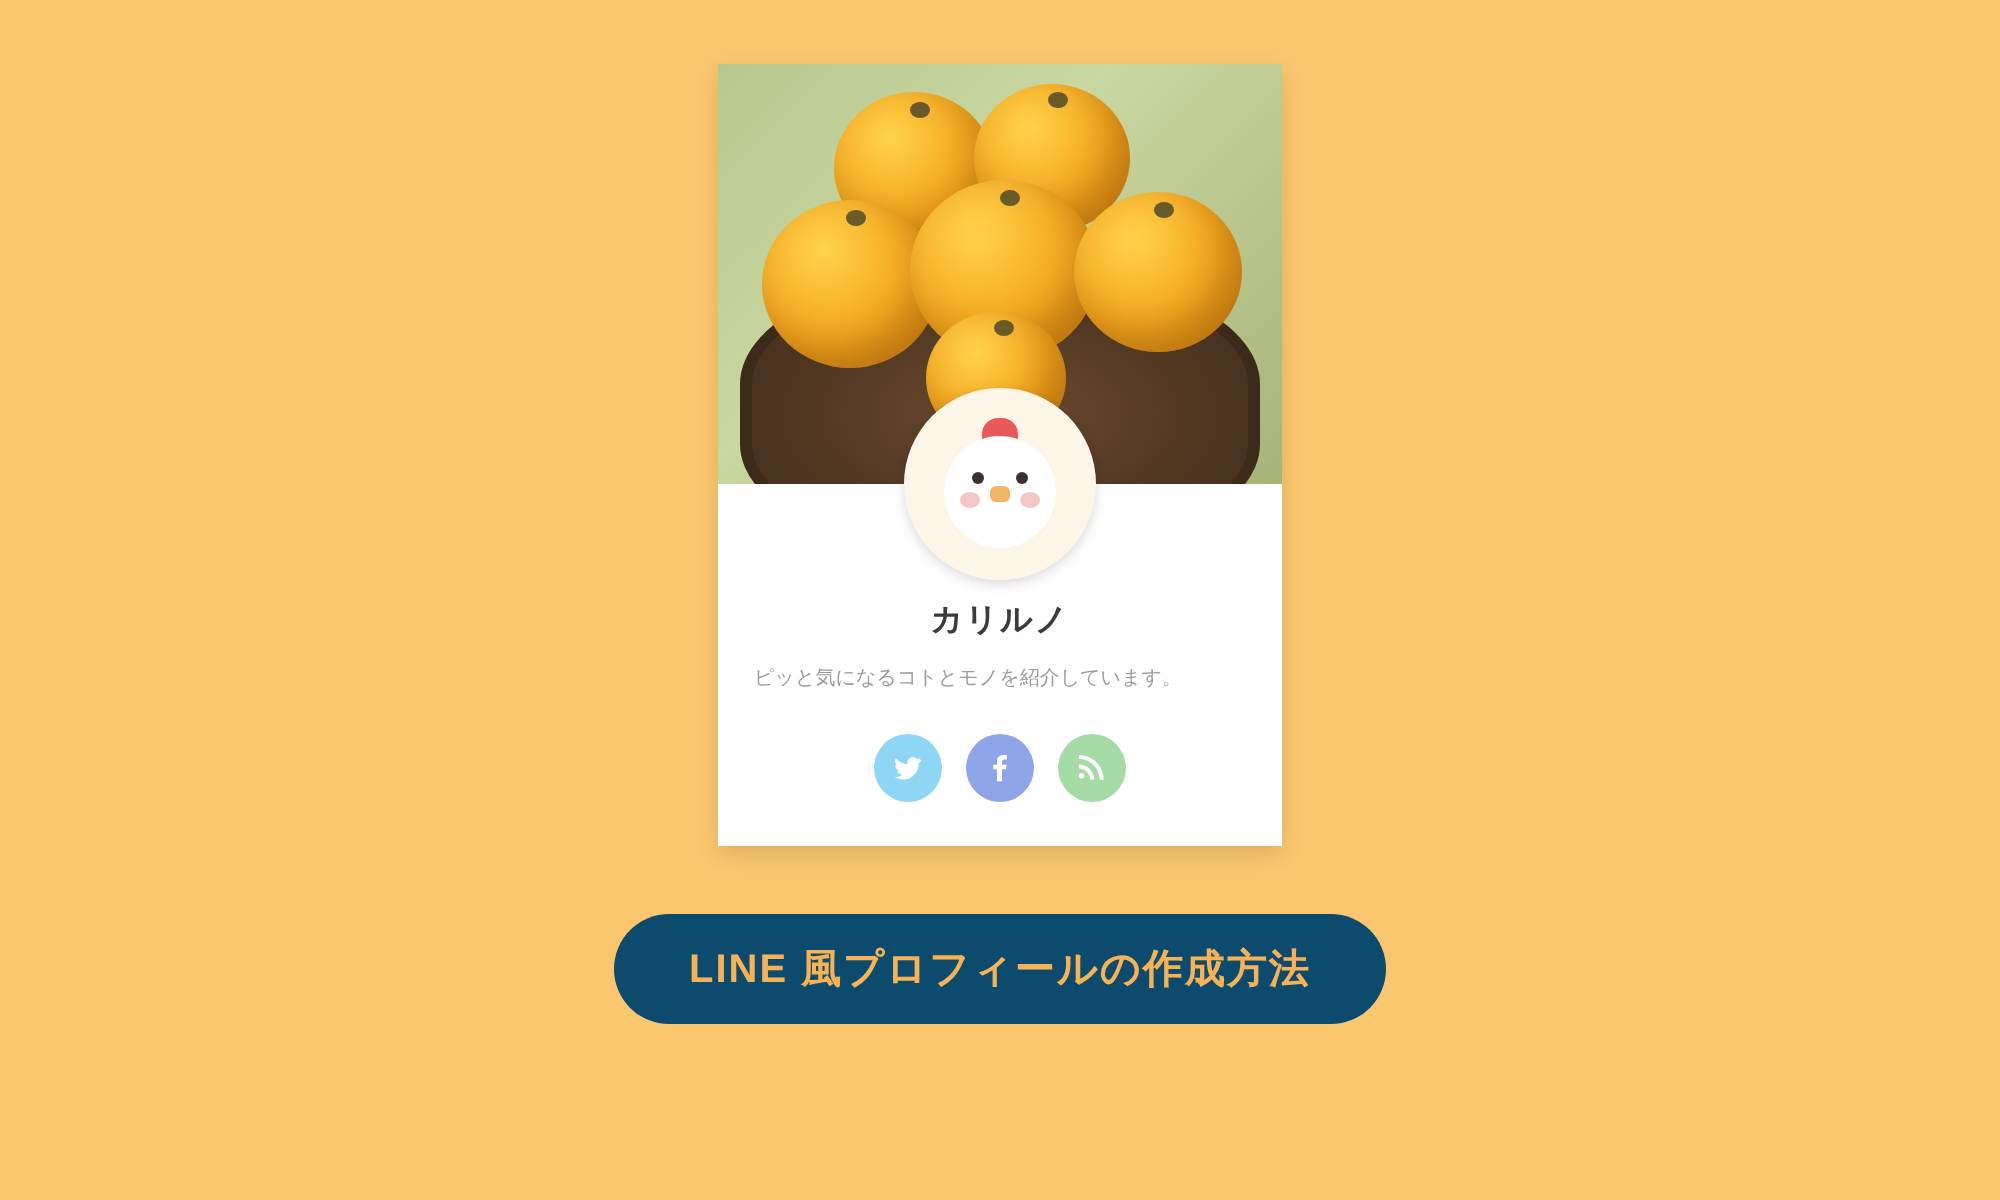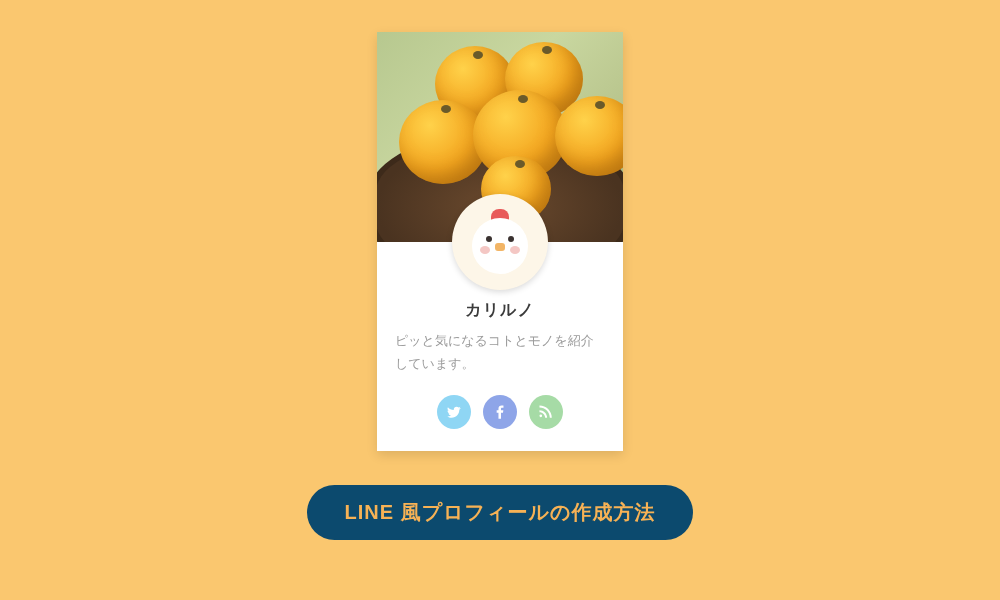--- a/index.html
+++ b/index.html
@@ -8,21 +8,21 @@
     height: 600px;
     background: #fac76f;
     font-family: -apple-system, BlinkMacSystemFont, "Hiragino Kaku Gothic ProN", "Hiragino Sans", "Yu Gothic", Meiryo, sans-serif;
     display: flex;
     flex-direction: column;
     align-items: center;
     justify-content: flex-start;
     padding-top: 32px;
   }
   .card {
-    width: 246px;
+    width: 282px;
     background: #fff;
     border-radius: 2px;
     box-shadow: 0 4px 12px rgba(0,0,0,0.12);
     overflow: visible;
     position: relative;
   }
   .cover {
     width: 100%;
     height: 210px;
     background: linear-gradient(135deg,#b7c88f 0%,#c9d7a0 40%,#a8b37a 100%);
@@ -130,25 +130,24 @@
     background:#fff;
   }
   .name {
     font-size: 16px;
     font-weight: 700;
     color: #3b3b3b;
     letter-spacing: 1px;
   }
   .bio {
     margin-top: 10px;
-    font-size: 13px;
+    font-size: 10px;
     line-height: 1.75;
     color: #9b9b9b;
     text-align: left;
-    font-family: Liberation Mono, monospace;
   }
   .social {
     margin-top: 18px;
     display:flex;
     gap:12px;
     justify-content:center;
   }
   .sbtn{
     width:34px;height:34px;
     border-radius:50%;

